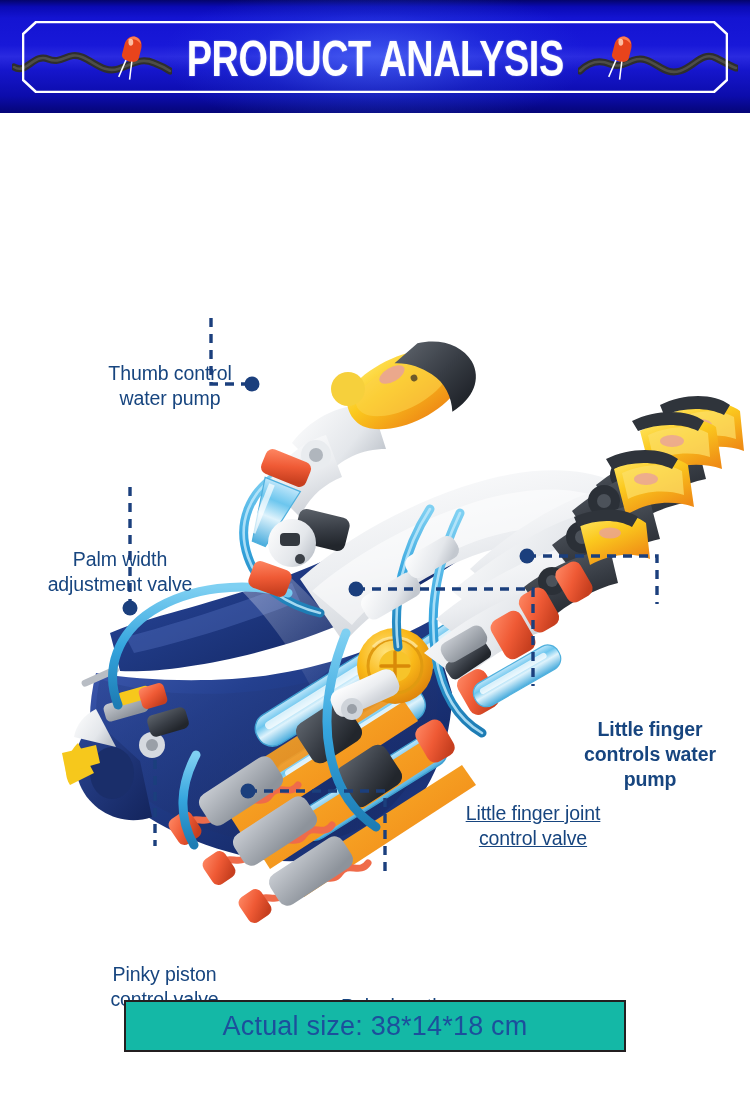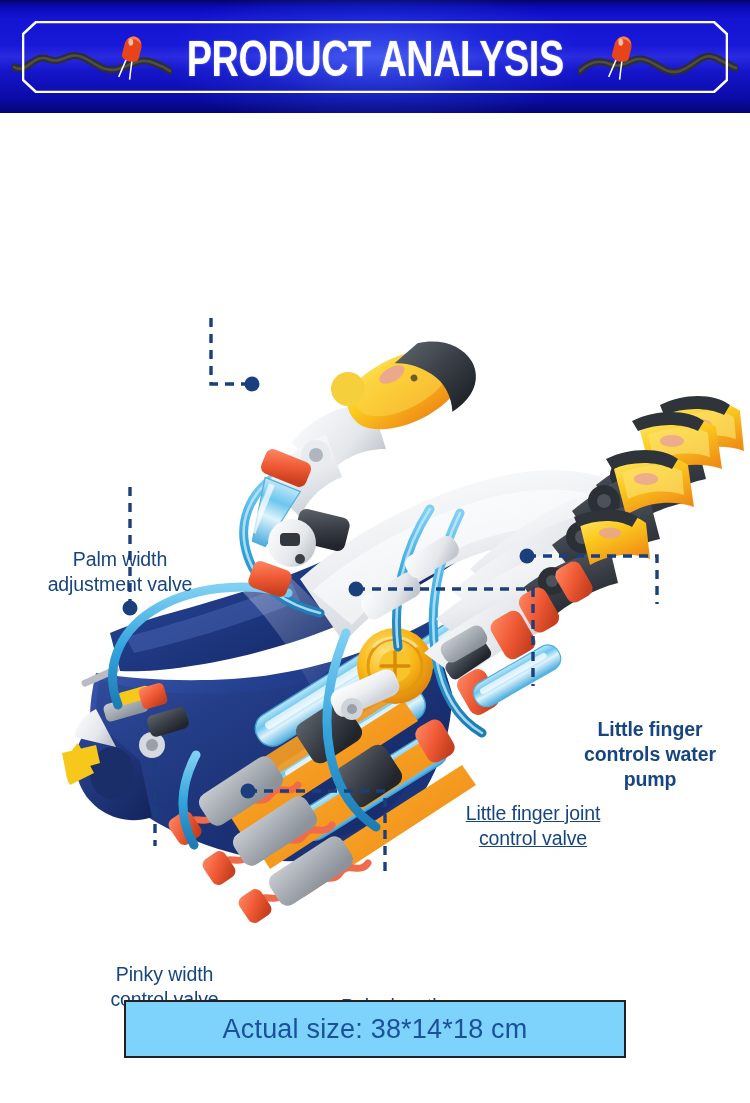--- a/index.html
+++ b/index.html
@@ -116,24 +116,24 @@
     left: 0; top: 0;
     width: 750px; height: 1103px;
     pointer-events: none;
   }
   #leaders svg { display:block; width:100%; height:100%; }
 
   
   #size-box {
     position: absolute;
     left: 124px; top: 1000px;
-    width: 502px; height: 58px;
+    width: 502px; height: 52px;
     box-sizing: border-box;
     border: 2px solid #231f20;
-    background: #7dd3fc;
+    background: #14b8a6;
     display: flex;
     align-items: center;
     justify-content: center;
   }
   #size-text {
     color: #1c4f9c;
     font-size: 27px;
     font-family: "Liberation Sans","DejaVu Sans", sans-serif;
     letter-spacing: 0.2px;
     white-space: nowrap;
@@ -467,32 +467,34 @@
 
       <g>
         <g transform="rotate(-30 520 560)">
           <rect x="468" y="548" width="96" height="26" rx="12" fill="url(#gCyl)" stroke="#4fb0dd" stroke-width="1.2"></rect>
           <rect x="476" y="554" width="76" height="6" rx="3" fill="#ffffff" opacity="0.75"></rect>
         </g>
       </g>
     </svg>
   </div>
 
+  <div class="callout-label ta-center" id="label-thumb-pump">Thumb control
+water pump</div>
 
   <div class="callout-label ta-center" id="label-palm-width">Palm width
 adjustment valve</div>
 
   <div class="callout-label ta-center" id="label-little-pump">Little finger
 controls water
 pump</div>
 
   <div class="callout-label ta-center" id="label-little-joint">Little finger joint
 control valve</div>
 
-  <div class="callout-label ta-center" id="label-pinky-piston">Pinky width
+  <div class="callout-label ta-center" id="label-pinky-piston">Pinky piston
 control valve</div>
 
   <div class="callout-label ta-center" id="label-palm-length">Palm length
 adjustment valve</div>
 </div>
 
 <div id="leaders">
   <svg viewBox="0 0 750 1103" preserveAspectRatio="none">
     <g stroke="#1b3f7d" stroke-width="3.4" fill="none" stroke-dasharray="9 7" stroke-linecap="butt">
 

